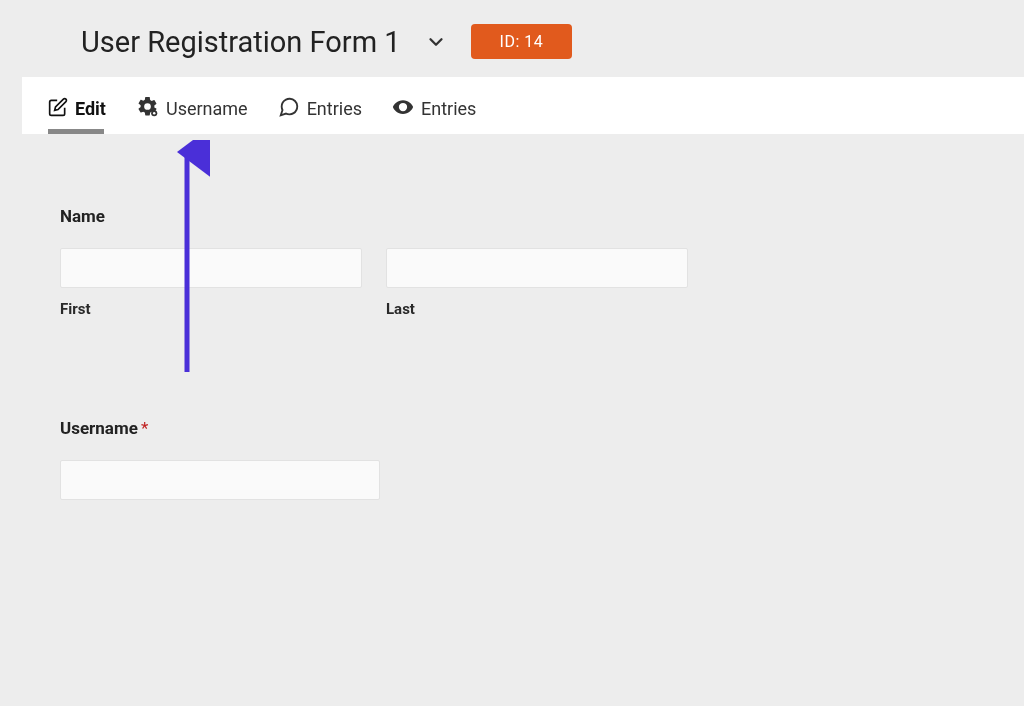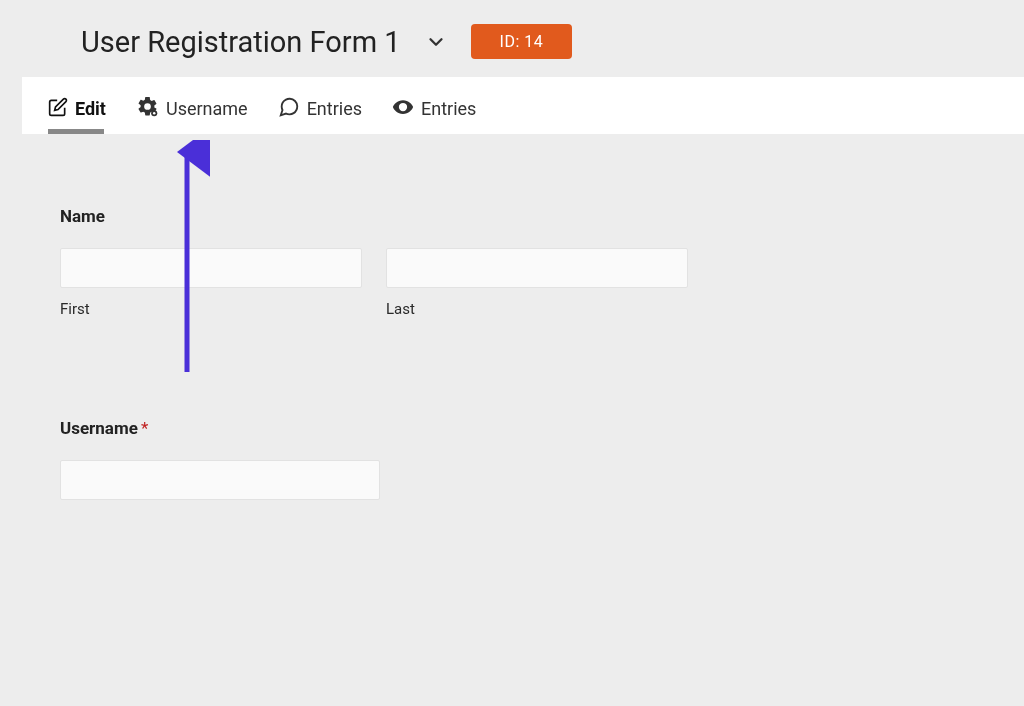--- a/index.html
+++ b/index.html
@@ -96,21 +96,21 @@
     font-size: 15px;
     outline: none;
     width: 302px;
   }
   .email-input { width: 620px; }
   .username-input { width: 320px; }
   .sublabel {
     font-size: 15px;
     color: #2a2a2a;
     margin-top: 12px;
-    font-weight: 400;
+    font-weight: 700;
   }
   .annotation-arrow {
     position: absolute;
     left: 174px;
     top: 140px;
     pointer-events: none;
   }
 </style>
 </head>
 <body>

